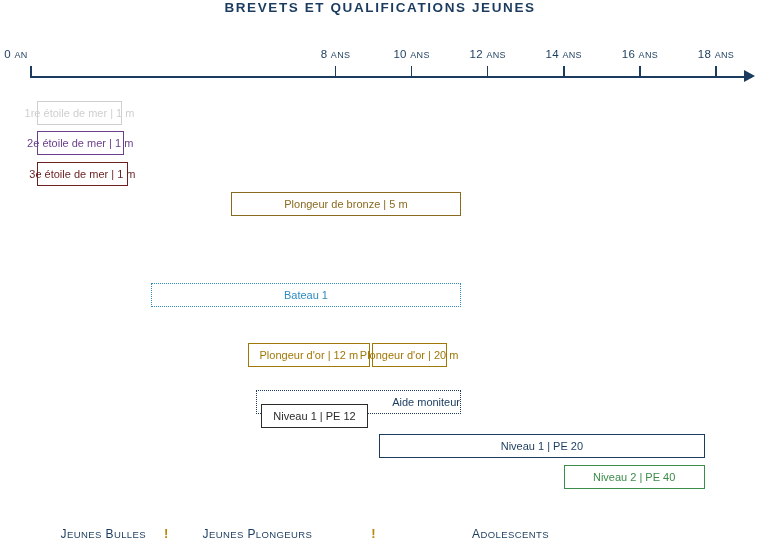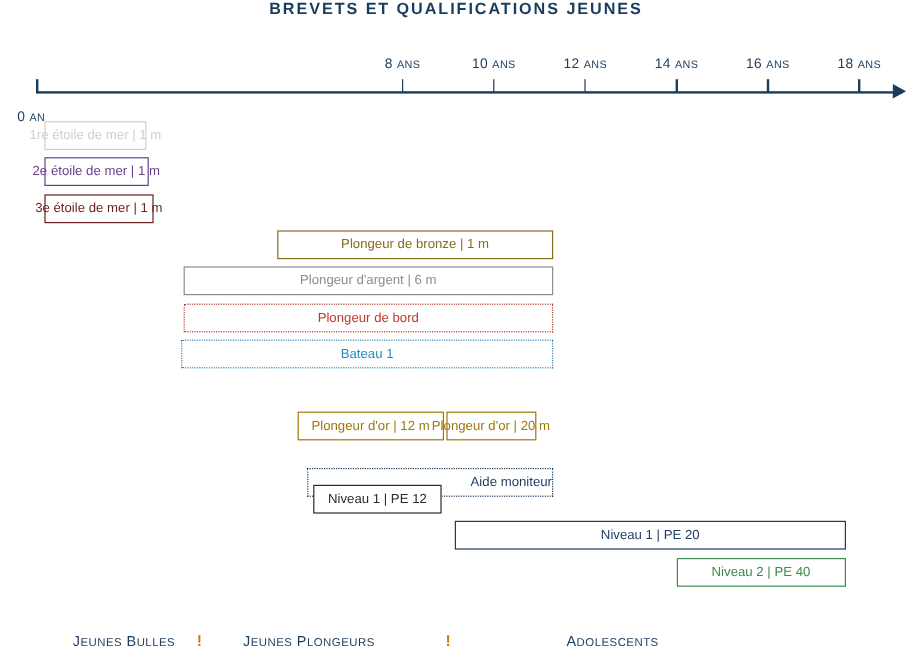--- a/index.html
+++ b/index.html
@@ -105,21 +105,21 @@
   }
 </style>
 </head>
 <body>
 
 <div id="chart">
   <div class="title">BREVETS ET QUALIFICATIONS JEUNES</div>
   <div class="axis-line"></div>
   <div class="axis-arrow"></div>
 <div class="tick" style="left: 30.25px;"></div>
-    <div class="tick-label" style="left: 26px; margin-top: 44px;">0 <span class="sm">AN</span></div>
+    <div class="tick-label" style="left: 16px;">0 <span class="sm">AN</span></div>
     <div class="tick" style="left: 334.694px;"></div>
     <div class="tick-label" style="left: 335.444px;">8 <span class="sm">ANS</span></div>
     <div class="tick" style="left: 410.806px;"></div>
     <div class="tick-label" style="left: 411.556px;">10 <span class="sm">ANS</span></div>
     <div class="tick" style="left: 486.917px;"></div>
     <div class="tick-label" style="left: 487.667px;">12 <span class="sm">ANS</span></div>
     <div class="tick" style="left: 563.028px;"></div>
     <div class="tick-label" style="left: 563.778px;">14 <span class="sm">ANS</span></div>
     <div class="tick" style="left: 639.139px;"></div>
     <div class="tick-label" style="left: 639.889px;">16 <span class="sm">ANS</span></div>
@@ -128,27 +128,21 @@
     <div class="bar" style="left: 36.7083px; width: 85.625px; top: 101px; border-color: rgb(207, 207, 207); color: rgb(207, 207, 207);">
       <span>1re étoile de mer | 1 m</span>
     </div>
     <div class="bar" style="left: 36.7083px; width: 87px; top: 131.3px; border-color: rgb(107, 63, 140); color: rgb(107, 63, 140);">
       <span>2e étoile de mer | 1 m</span>
     </div>
     <div class="bar" style="left: 36.7083px; width: 91.3333px; top: 161.6px; border-color: rgb(107, 31, 31); color: rgb(107, 31, 31); text-align: center;">
       <span>3e étoile de mer | 1 m</span>
     </div>
     <div class="bar" style="left: 230.792px; width: 230.236px; top: 191.9px; border-color: rgb(138, 106, 31); color: rgb(138, 106, 31);">
-      <span>Plongeur de bronze | 1 m</span>
-    </div>
-    <div class="bar" style="left: 152.778px; width: 308.25px; top: 222.2px; border-color: rgb(141, 141, 141); color: rgb(141, 141, 141);">
-      <span>Plongeur d'argent | 6 m</span>
-    </div>
-    <div class="bar dotted" style="left: 152.778px; width: 308.25px; top: 252.5px; border-color: rgb(192, 57, 43); color: rgb(192, 57, 43);">
-      <span>Plongeur de bord</span>
+      <span>Plongeur de bronze | 5 m</span>
     </div>
     <div class="bar dotted" style="left: 150.875px; width: 310.153px; top: 282.8px; border-color: rgb(46, 139, 192); color: rgb(46, 139, 192);">
       <span>Bateau 1</span>
     </div>
     <div class="bar" style="left: 247.917px; width: 121.778px; top: 343.4px; border-color: rgb(160, 120, 8); color: rgb(160, 120, 8);">
       <span>Plongeur d'or | 12 m</span>
     </div>
     <div class="bar" style="left: 371.597px; width: 75px; top: 343.4px; border-color: rgb(160, 120, 8); color: rgb(160, 120, 8);">
       <span>Plongeur d'or | 20 m</span>
     </div>

